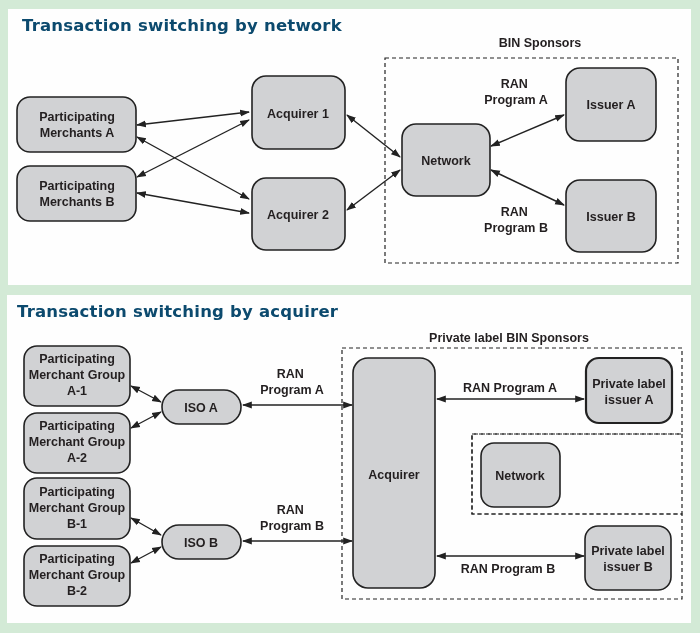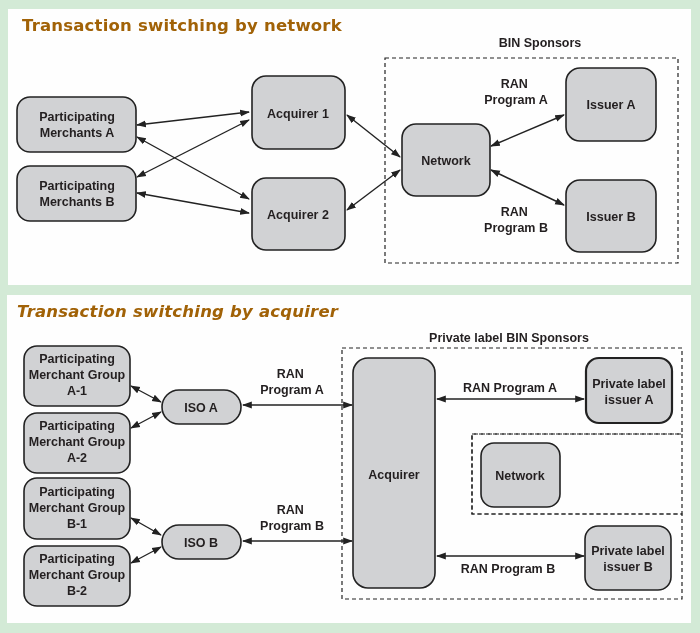--- a/index.html
+++ b/index.html
@@ -14,21 +14,21 @@
       position: absolute;
       background: #fefefe;
     }
     #panel-top { left: 8px; top: 9px; width: 683px; height: 276px; }
     #panel-bottom { left: 7px; top: 295px; width: 684px; height: 328px; }
     .title {
       position: absolute;
       font-family: "DejaVu Sans", sans-serif;
       font-weight: bold;
       font-size: 16.5px;
-      color: #a16207;
+      color: #0c4a6e;
       letter-spacing: 0.2px;
       white-space: nowrap;
     }
     svg { position: absolute; left: 0; top: 0; }
     .node rect { fill: #d1d2d4; stroke: #222; stroke-width: 1.6; }
     .lbl {
       font-family: "Liberation Sans", sans-serif;
       font-weight: bold;
       font-size: 12.5px;
       fill: #231f20;
@@ -38,21 +38,21 @@
     }
     .edge { stroke: #222; stroke-width: 1.4; fill: none; }
   </style>
 </head>
 <body>
 
 <div class="panel" id="panel-top"></div>
 <div class="panel" id="panel-bottom"></div>
 
 <div class="title" style="left:22px; top:16px;">Transaction switching by network</div>
-<div class="title" style="left:17px; top:302px;font-style:italic;">Transaction switching by acquirer</div>
+<div class="title" style="left:17px; top:302px;">Transaction switching by acquirer</div>
 
 <svg width="700" height="633">
   <defs>
     <marker id="ah" viewBox="0 0 10 10" refX="9" refY="5" markerWidth="7" markerHeight="7" orient="auto-start-reverse">
       <path d="M0,1.5 L10,5 L0,8.5 z" fill="#222"></path>
     </marker>
   </defs>
 
   <g>
     <rect class="grp" x="385" y="58" width="293" height="205"></rect>

